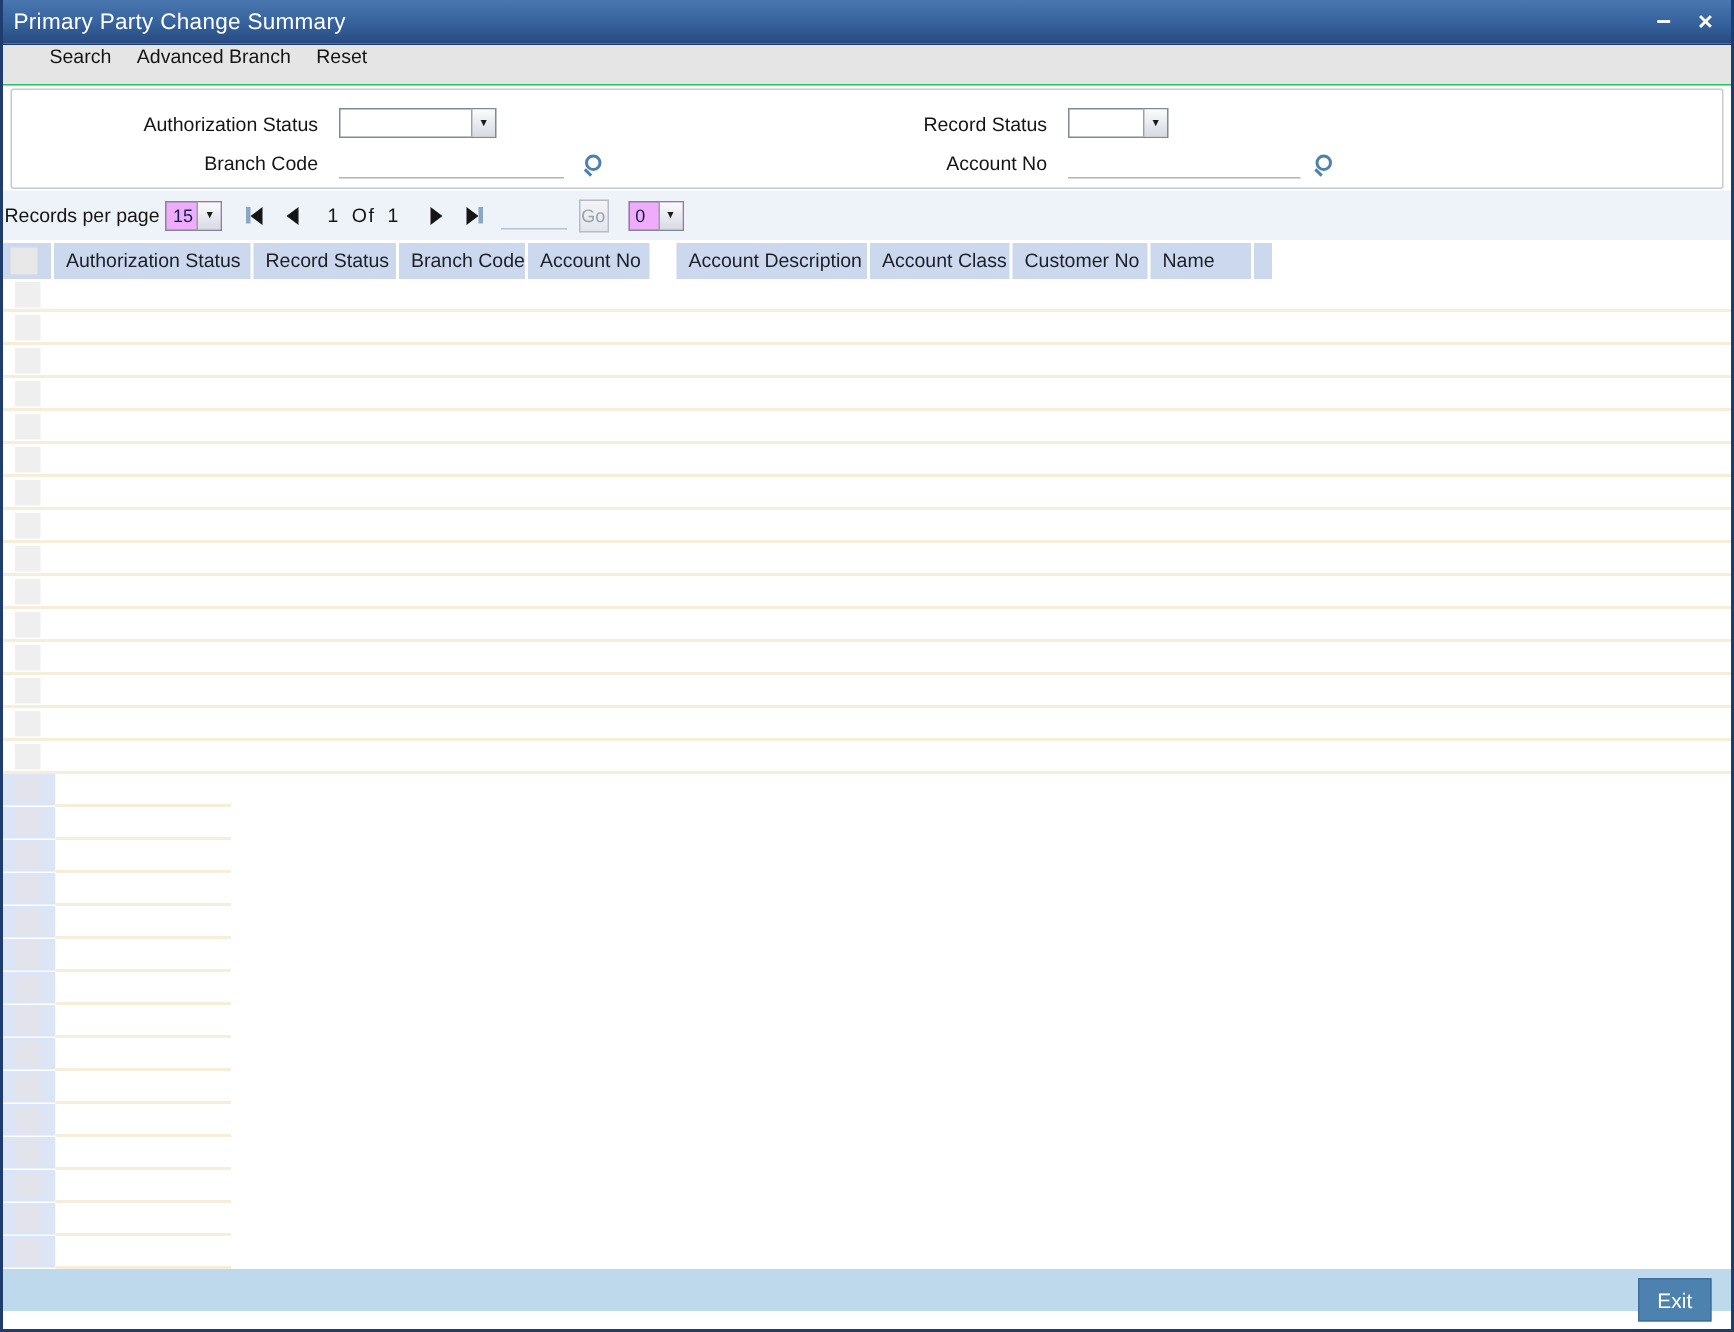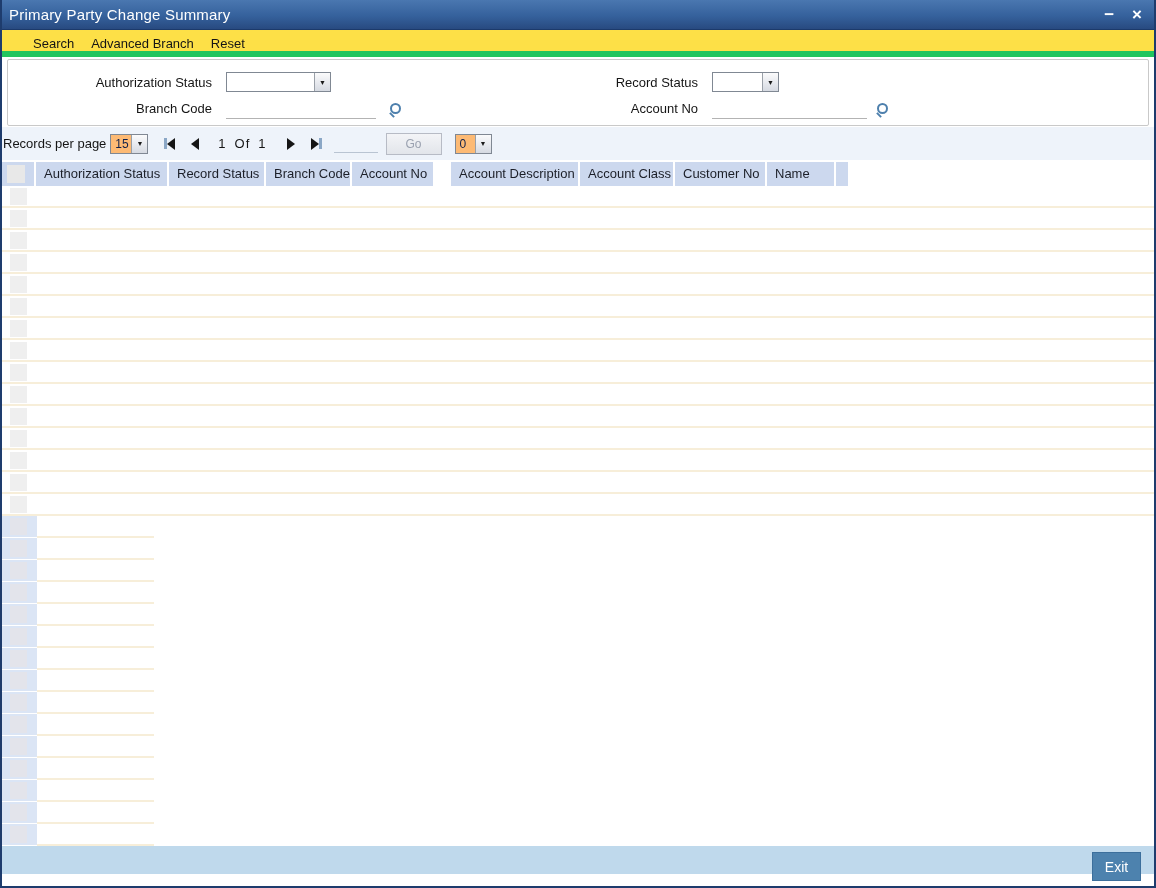--- a/index.html
+++ b/index.html
@@ -14,22 +14,22 @@
 
   
   .titlebar { position:absolute; top:0; left:0; right:0; height:30px;
     background:linear-gradient(#4a77b0 0%, #35619c 55%, #284a80 100%);
     border-bottom:1px solid #1c3a6b; display:flex; align-items:center; z-index:40; }
   .title { color:#fff; font-size:15px; padding-left:9px; letter-spacing:0.2px; }
   .win-controls { margin-left:auto; display:flex; align-items:center; gap:18px; padding-right:14px; }
   .winbtn { color:#fff; font-size:17px; font-weight:bold; cursor:default; line-height:1; }
 
   
-  .toolbar { position:absolute; top:30px; left:0; right:0; height:27px; background:#fde047;
-    border-bottom:6px solid #22c55e; display:flex; align-items:flex-end; padding-left:33px; }
+  .toolbar { position:absolute; top:30px; left:0; right:0; height:27px; background:#e5e5e5;
+    border-bottom:1px solid #22c55e; display:flex; align-items:flex-start; padding-left:33px; }
   .toolbar .tlink { font-size:13px; color:#151515; margin-right:17px; cursor:default; }
 
   
   .filter-panel { position:absolute; top:59px; left:7px; width:1142px; height:67px;
     background:#fff; border:1px solid #c9c9c9; border-radius:2px; }
   .fp-item { position:absolute; height:20px; font-size:13px; color:#151515; line-height:20px; }
   .fp-label { text-align:right; }
   .lbl-auth { left:0; top:13px; width:204px; }
   .lbl-rec  { left:420px; top:13px; width:270px; }
   .lbl-branch { left:0; top:39px; width:204px; }
@@ -53,38 +53,38 @@
   .mag-acct { left:867px; top:43px; }
   .mag::before { content:''; position:absolute; right:1px; top:0; width:7px; height:7px;
     border:2px solid #4e80ad; border-radius:50%; }
   .mag::after { content:''; position:absolute; left:1px; bottom:1px; width:6px; height:2px;
     background:#4e80ad; transform:rotate(45deg); }
 
   
   .pagebar { position:absolute; top:127px; left:0; right:0; height:33px; background:#eef3fa;
     display:flex; align-items:center; font-size:13px; color:#151515; }
   .pp-label { margin-left:3px; }
-  .combo-inline { position:static; height:20px; border:1px solid #808893; background:#fdba74;
+  .combo-inline { position:static; height:20px; border:1px solid #808893; background:#f0abfc;
     display:inline-flex; align-items:stretch; }
   .combo-pp { width:38px; margin-left:4px; }
   .combo-zero { width:37px; margin-left:13px; }
   .nav { display:inline-flex; align-items:center; margin-left:16px; cursor:default; }
   .nav .bar { width:3px; height:11px; }
   .nav .tri-l { width:0; height:0; border-top:6px solid transparent; border-bottom:6px solid transparent;
     border-right:8px solid; }
   .nav .tri-r { width:0; height:0; border-top:6px solid transparent; border-bottom:6px solid transparent;
     border-left:8px solid; }
   .dk { border-right-color:#8ba7c6; border-left-color:#8ba7c6; }
   .dk.bar { background:#8ba7c6; }
   .lt { border-right-color:#b9cbde; border-left-color:#b9cbde; }
   .pagetxt { margin-left:15px; letter-spacing:1px; }
   .pagetxt span { margin:0 4px; }
   .page-input { margin-left:12px; width:44px; height:18px; border:none; border-bottom:1px solid #b9c4d2;
     background:transparent; font-size:13px; outline:none; }
-  .go-btn { margin-left:8px; width:56px; height:22px; background:linear-gradient(#f3f4f7,#e2e5ea);
+  .go-btn { margin-left:8px; width:20px; height:22px; background:linear-gradient(#f3f4f7,#e2e5ea);
     border:1px solid #b7bbc5; color:#9aa1af; font-size:12px; font-family:"Liberation Sans",sans-serif; }
 
   
   .grid-header { position:absolute; top:162px; left:2px; height:24px; display:flex; }
   .hcell { height:24px; background:#ccd8ee; margin-right:2px; font-size:13px; color:#1c1f28;
     line-height:24px; padding-left:8px; white-space:nowrap; overflow:hidden; }
   .hc0 { width:32px; padding-left:0; position:relative; }
   .hc1 { width:131px; } .hc2 { width:95px; } .hc3 { width:84px; } .hc4 { width:81px; }
   .hc5 { width:127px;margin-left:16px; } .hc6 { width:93px; } .hc7 { width:90px; } .hc8 { width:67px; }
   .hc9 { width:12px; margin-right:0; }

